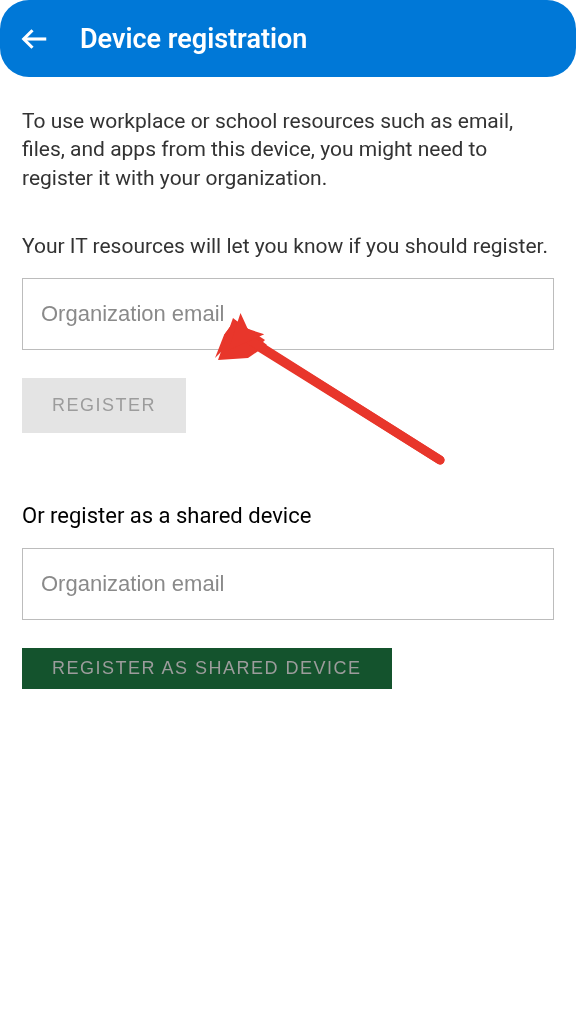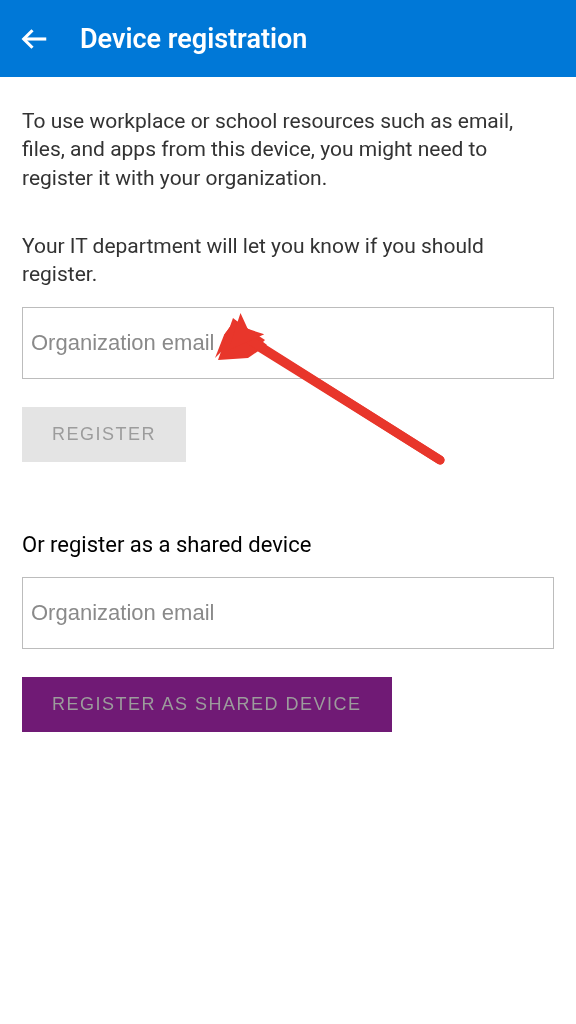--- a/index.html
+++ b/index.html
@@ -14,20 +14,21 @@
       background: #ffffff;
       position: relative;
       overflow: hidden;
     }
     .header {
       background: #0078d7;
       height: 77px;
       display: flex;
       align-items: center;
       padding: 8px 20px;
+      border-radius: 29px;
     }
     .back-arrow {
       color: #fff;
       font-size: 28px;
       margin-right: 30px;
       cursor: pointer;
       display: flex;
       align-items: center;
     }
     .back-arrow svg {
@@ -54,21 +55,21 @@
     .sub-text {
       font-size: 21px;
       line-height: 1.35;
       color: #333;
       margin-bottom: 18px;
     }
     .input-field {
       width: 100%;
       height: 72px;
       border: 1.5px solid #bcbcbc;
-      padding: 0 8px;
+      padding: 0 18px;
       font-size: 22px;
       color: #8a8a8a;
       outline: none;
       margin-bottom: 28px;
     }
     .input-field::placeholder {
       color: #8a8a8a;
     }
     .register-btn {
       background: #e4e4e4;
@@ -76,24 +77,24 @@
       padding: 16px 30px;
       height: 55px;
       font-size: 18px;
       letter-spacing: 1.5px;
       color: #9c9c9c;
       cursor: pointer;
       margin-bottom: 70px;
       display: inline-block;
     }
     .shared-btn {
-      background: #701a75;
+      background: #14532d;
       border: none;
       padding: 0 30px;
-      height: 55px;
+      height: 41px;
       font-size: 18px;
       letter-spacing: 1.5px;
       color: #9c9c9c;
       cursor: pointer;
       display: inline-block;
     }
     .section-heading {
       font-size: 22px;
       font-weight: 400;
       color: #000;
@@ -126,21 +127,21 @@
     <svg viewBox="0 0 24 24">
       <line x1="21" y1="12" x2="3" y2="12"></line>
       <polyline points="10 19 3 12 10 5"></polyline>
     </svg>
   </span>
   <span class="header-title">Device registration</span>
 </div>
 
 <div class="content">
   <p class="intro-text">To use workplace or school resources such as email, files, and apps from this device, you might need to register it with your organization.</p>
-  <p class="sub-text">Your IT department will let you know if you should register.</p>
+  <p class="sub-text">Your IT resources will let you know if you should register.</p>
 
   <input type="text" class="input-field" placeholder="Organization email" style="">
 
   <button class="register-btn">REGISTER</button>
 
   <h2 class="section-heading">Or register as a shared device</h2>
 
   <input type="text" class="input-field" placeholder="Organization email" style="">
 
   <button class="shared-btn">REGISTER AS SHARED DEVICE</button>

